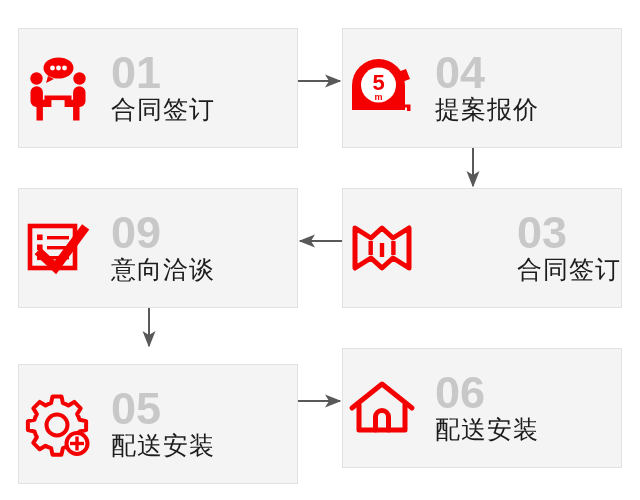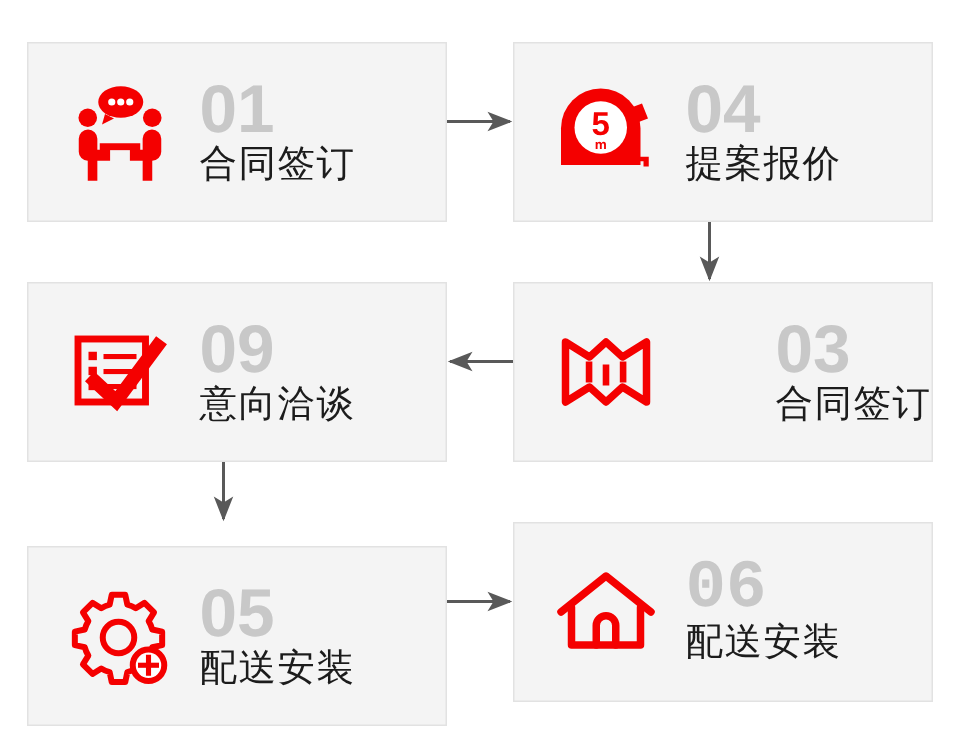--- a/index.html
+++ b/index.html
@@ -20,28 +20,27 @@
   }
   .card {
     position: absolute;
     width: 280px;
     height: 120px;
     background: #f4f4f4;
     border: 1px solid #e2e2e2;
     box-sizing: border-box;
     display: flex;
     align-items: center;
-    padding-left: 22px;
   }
   .card.r1c1 { left: 18px;  top: 28px; }
   .card.r1c2 { left: 342px; top: 28px; }
   .card.r2c1 { left: 18px;  top: 188px; }
   .card.r2c2 { left: 342px; top: 188px; justify-content: space-between; }
   .card.r3c1 { left: 18px;  top: 364px; }
-  .card.r3c2 { left: 342px; top: 348px; font-family: Liberation Mono, monospace; }
+  .card.r3c2 { left: 342px; top: 348px; }
 
   .card-icon {
     width: 78px;
     height: 80px;
     flex: 0 0 78px;
     display: flex;
     align-items: center;
     justify-content: center;
   }
   .card-icon svg { display: block; }

